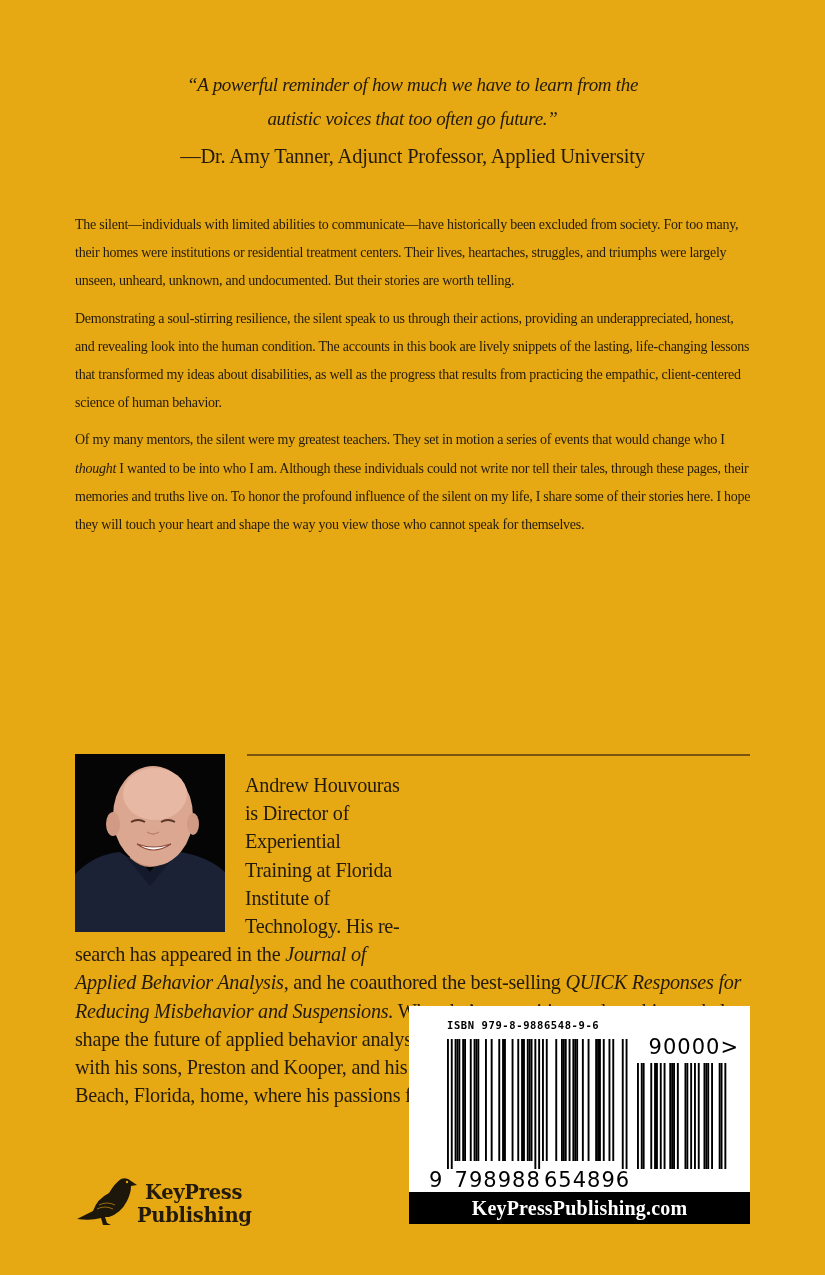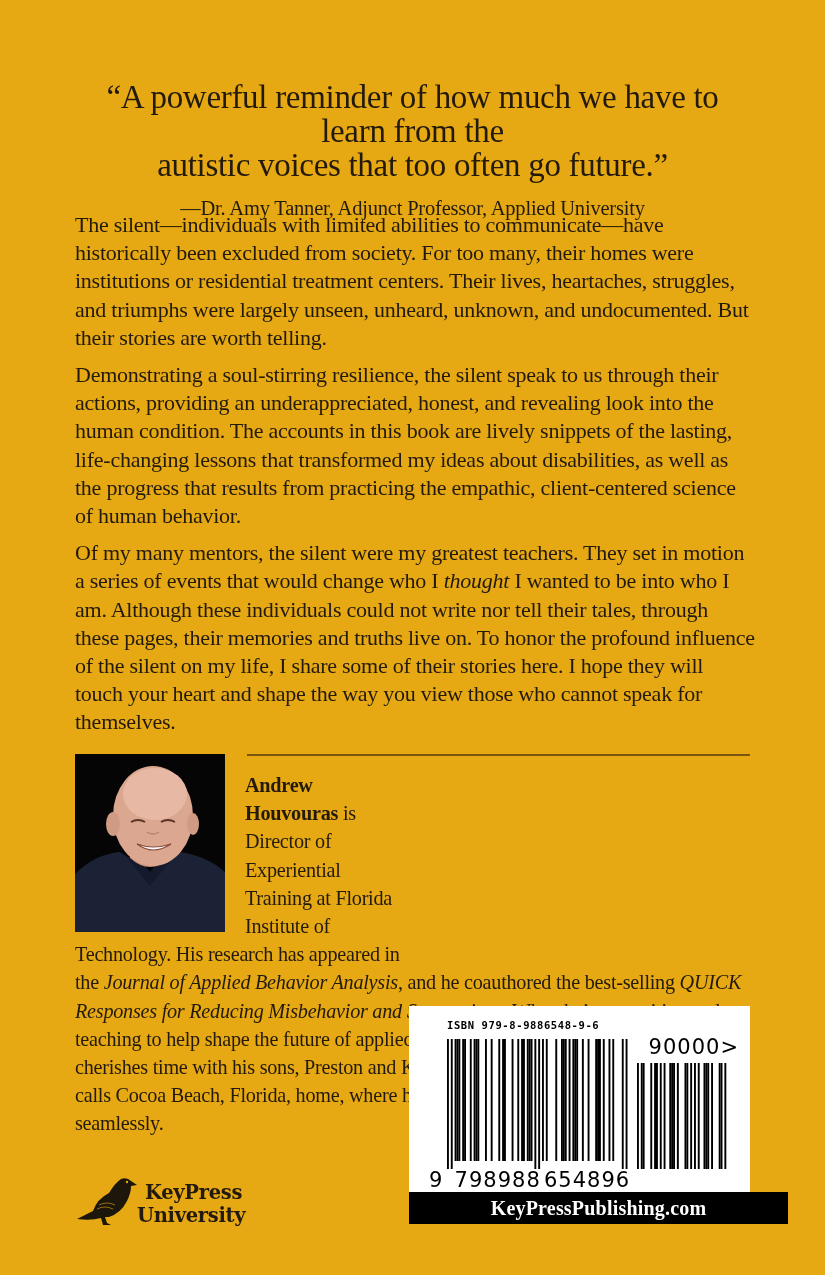--- a/index.html
+++ b/index.html
@@ -7,62 +7,62 @@
       width: 825px; height: 1275px; position: relative; overflow: hidden;
       background: #e6a914;
       color: #231a0c;
       font-family: "Liberation Serif", "DejaVu Serif", serif;
     }
     .blurb {
       position: absolute; left: 60px; top: 68px; width: 705px;
       text-align: center;
     }
     .blurb-quote {
-      font-size: 33px; line-height: 34px;
-      letter-spacing: -0.3px; margin: 12px;
+      font-style: italic; font-size: 19px; line-height: 34px;
+      letter-spacing: -0.3px; margin: 0;
     }
     .blurb-attrib {
       font-size: 20.5px; line-height: 28px; margin: 6px 0 0 0;
       letter-spacing: -0.2px;
     }
     .body-text {
       position: absolute; left: 75px; top: 211px; width: 680px;
     }
     .para {
-      margin: 0 0 9px 0; font-size: 22px; line-height: 28.2px;
+      margin: 0 0 9px 0; font-size: 14px; line-height: 28.2px;
       letter-spacing: -0.25px;
     }
     .divider {
       position: absolute; left: 247px; top: 754px; width: 503px; height: 2px;
       background: #7a5512;
     }
     .author-photo {
       position: absolute; left: 75px; top: 754px; width: 150px; height: 178px;
       background: #000; overflow: hidden;
     }
     .bio {
       position: absolute; left: 75px; top: 771px; width: 680px;
       font-size: 20.2px; line-height: 28.2px; letter-spacing: -0.25px;
     }
     .bio .float-photo { float: left; width: 170px; height: 163px; }
     .bio .float-barcode { float: right; width: 352px; height: 150px; clear: right; margin-top: 28px; }
-    .bio b { font-weight: bold; }
+    .bio b { font-weight: normal; }
     .bio i { }
     .barcode-box {
       position: absolute; left: 409px; top: 1006px; width: 341px; height: 218px;
       background: #ffffff;
     }
     .isbn-label {
       position: absolute; left: 38px; top: 13px;
       font-family: "DejaVu Sans Mono", "Liberation Mono", monospace;
       font-size: 10.5px; font-weight: bold; letter-spacing: 0.6px; color: #000;
     }
     .barcode-svg { position: absolute; left: 0; top: 0; }
     .site-bar {
-      position: absolute; left: 0; bottom: 0; width: 379px; height: 32px;
+      position: absolute; left: 0; bottom: 0; width: 341px; height: 32px;
       background: #000; color: #fff; text-align: center;
       font-size: 20px; font-weight: bold; line-height: 32px;
       letter-spacing: 0.2px;
     }
     .publisher {
       position: absolute; left: 75px; top: 1175px; width: 200px; height: 60px;
     }
     .publisher-name {
       position: absolute; left: 62px; top: 6px;
       font-family: "DejaVu Serif", "Liberation Serif", serif;
@@ -201,15 +201,15 @@
 
 <div class="publisher">
   <svg width="64" height="54" viewBox="0 0 64 54" style="position:absolute;left:0;top:0">
     <path d="M2 44 L18 36 Q22 24 34 18 Q40 8 46 4 Q52 2 56 6 L62 10 L56 11 Q56 18 52 26 Q46 38 34 42 L30 42 L32 48 L36 50 L28 50 L26 43 Q16 46 2 44 Z" fill="#1d160b"></path>
     <circle cx="52" cy="7" r="1.2" fill="#e6a914"></circle>
     <path d="M24 30 Q32 26 40 30" stroke="#e6a914" stroke-width="1" fill="none" opacity="0.6"></path>
     <path d="M22 34 Q30 30 38 34" stroke="#e6a914" stroke-width="1" fill="none" opacity="0.6"></path>
   </svg>
   <div class="publisher-name">
     <span class="l1">KeyPress</span>
-    <span>University</span>
+    <span>Publishing</span>
   </div>
 </div>
 
 </body></html>

